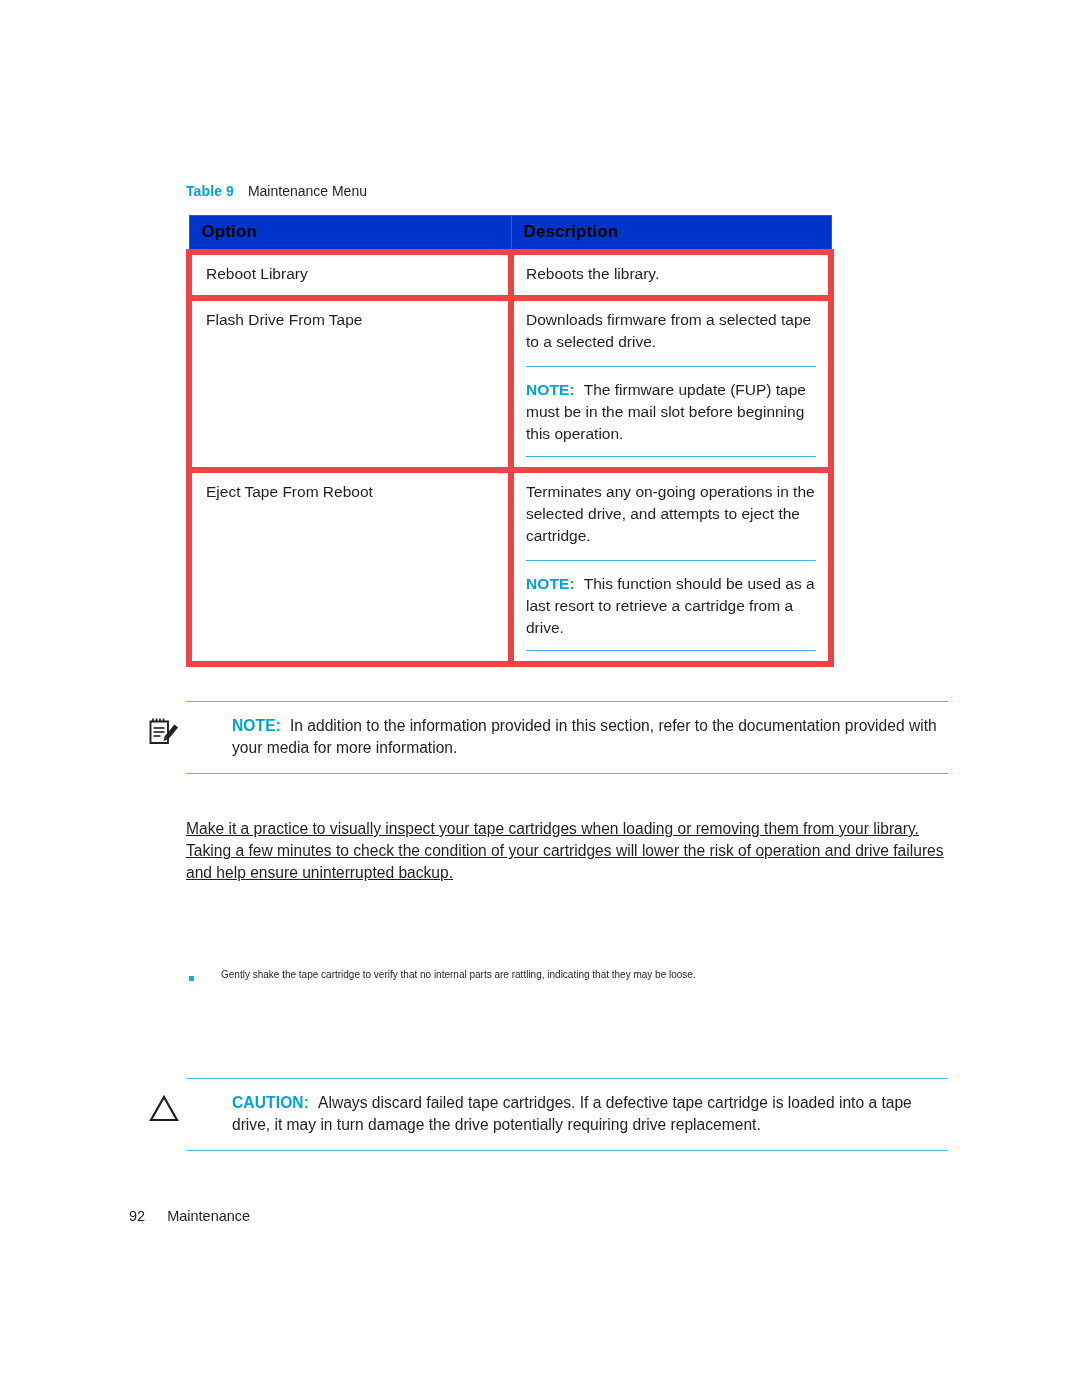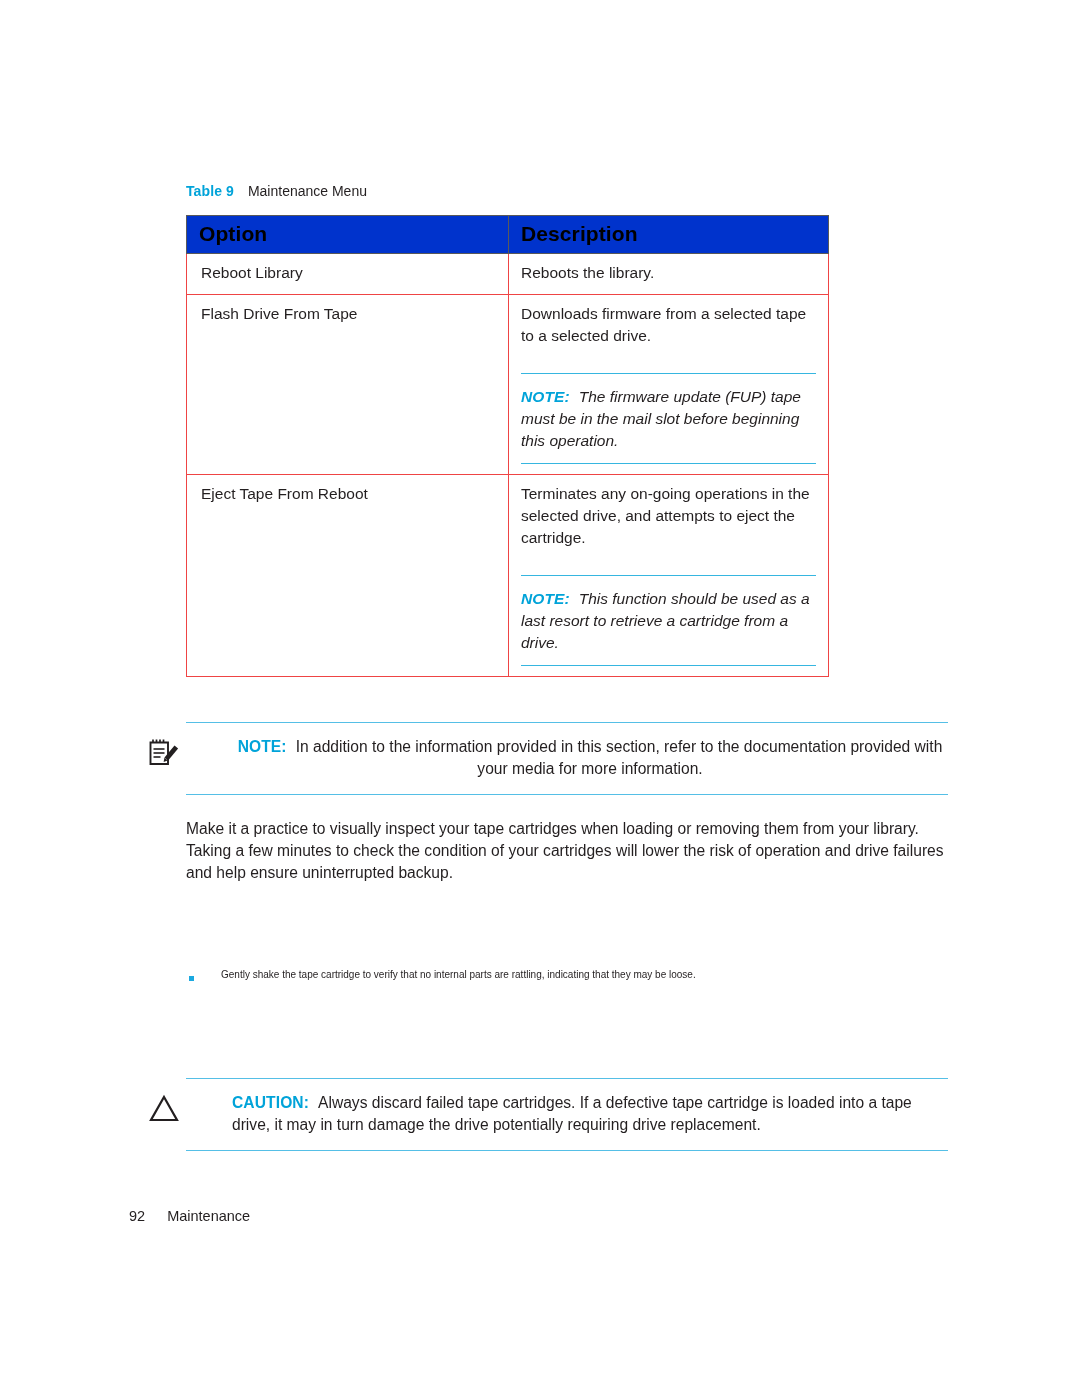--- a/index.html
+++ b/index.html
@@ -55,39 +55,38 @@
   }
   .data-table col.c-option { width: 322px; }
   .data-table col.c-desc   { width: 320px; }
 
   .data-table th {
     background: #0033cc;
     color: #000000;
     font-weight: bold;
     text-align: left;
     padding: 6px 0 7px 12px;
-    font-size: 21px;
+    font-size: 17px;
     border: 1px solid #595959;
     letter-spacing: .1px;
   }
   .data-table td {
-    border: 1px solid #ef4444;
+    border: 6px solid #ef4444;
     vertical-align: top;
     padding: 8px 12px 10px 12px;
     line-height: 1.42;
     color: #231f20;
   }
   .data-table td.opt { padding-left: 14px; }
 
   .cell-para { margin: 0; }
 
   
   .cell-note {
-    margin-top: 26px;
-    font-style: italic;
+    margin-top: 13px;
   }
   .cell-note .rule {
     height: 0;
     border-top: 1.6px solid #36b6e0;
     margin: 0 0 0 0;
   }
   .cell-note .note-body {
     padding: 12px 0 11px 0;
     line-height: 1.42;
   }
@@ -134,37 +133,37 @@
     width: 40px;
     height: 40px;
   }
   .admon-kw {
     color: #00a3d9;
     font-weight: bold;
     letter-spacing: .1px;
   }
   .admon-kw + .admon-text { margin-left: 9px; }
 
-  #note-block { top: 722px; text-align: center; }
+  #note-block { top: 701px; }
   #caution-block { top: 1078px; }
 
   #note-block .admon-inner { padding-left: 46px; }
   #caution-block .admon-inner { padding-left: 46px; }
 
   
   .body-para {
     position: absolute;
     left: 186px;
     width: 762px;
     margin: 0;
     font-size: 15.6px;
     line-height: 1.425;
     color: #231f20;
   }
-  #para-1 { top: 818px; }
+  #para-1 { top: 818px; text-decoration: underline; }
   #para-2 { top: 894px; }
 
   
   .bullet-list {
     position: absolute;
     left: 186px;
     width: 762px;
     margin: 0;
     padding: 0;
     list-style: none;

